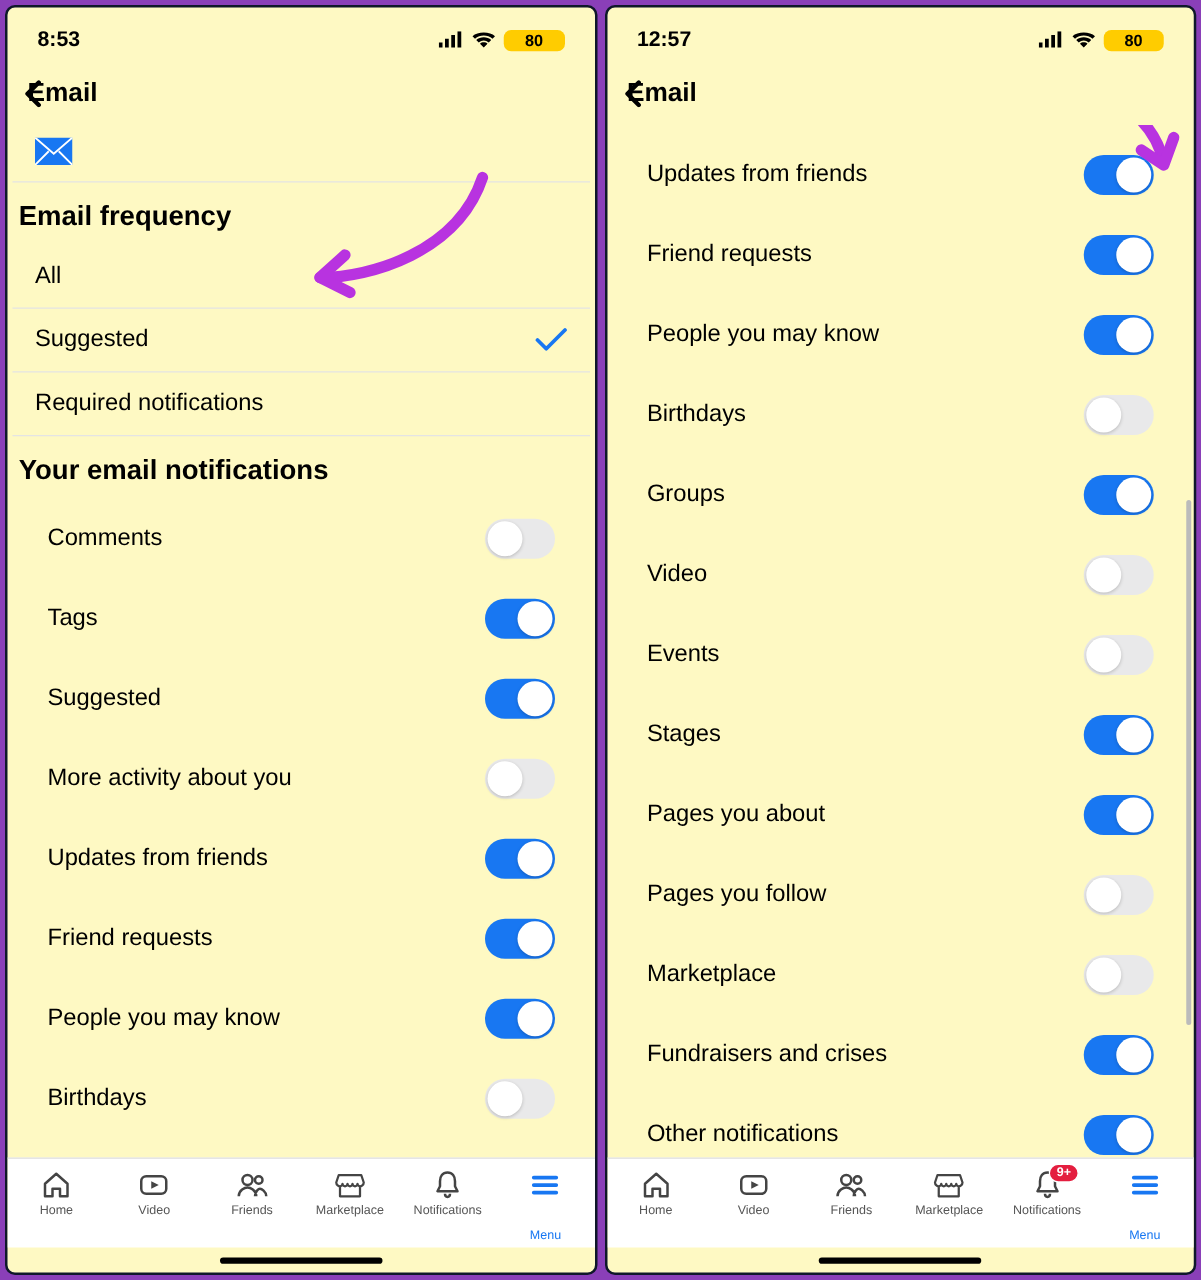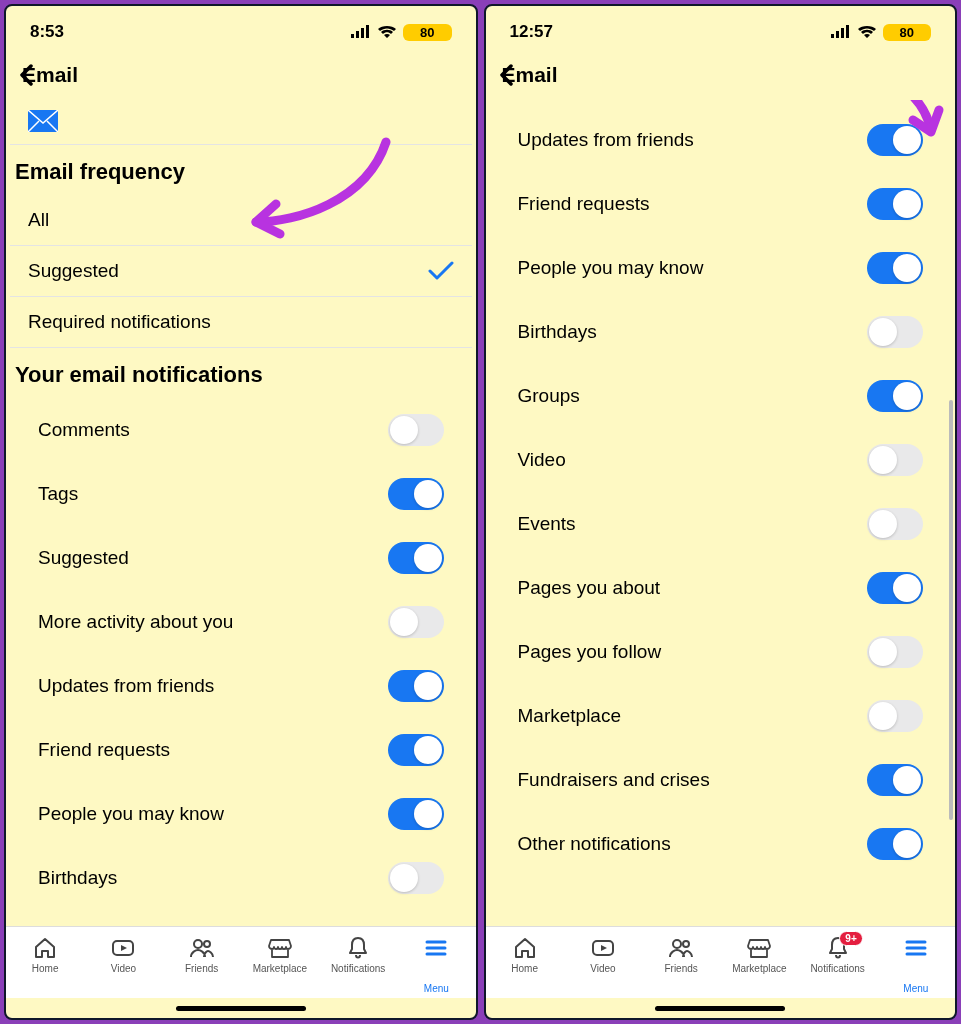--- a/index.html
+++ b/index.html
@@ -445,20 +445,26 @@
             <div class="knob"></div>
           </div>
         </div>
         <div class="toggle-row">
           <span>Events</span>
           <div class="toggle off">
             <div class="knob"></div>
           </div>
         </div>
         <div class="toggle-row">
+          <span>Stages</span>
+          <div class="toggle on">
+            <div class="knob"></div>
+          </div>
+        </div>
+        <div class="toggle-row">
           <span>Pages you about</span>
           <div class="toggle on">
             <div class="knob"></div>
           </div>
         </div>
         <div class="toggle-row">
           <span>Pages you follow</span>
           <div class="toggle off">
             <div class="knob"></div>
           </div>

